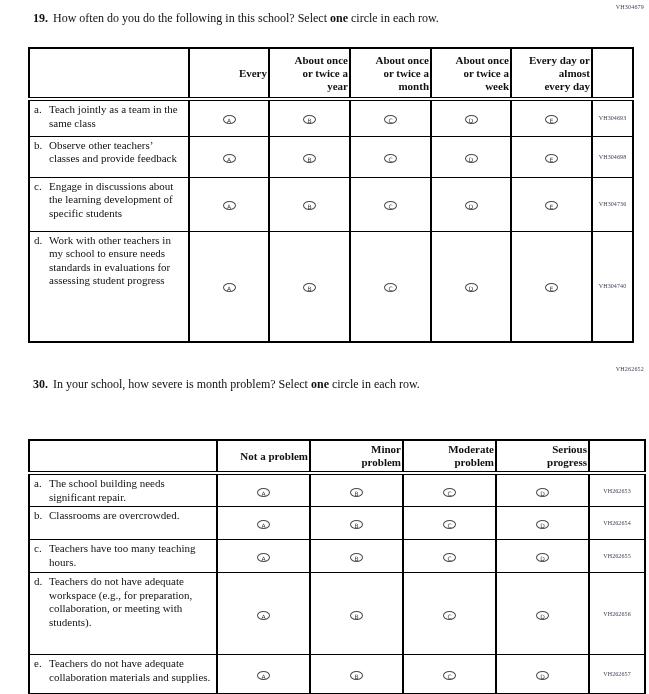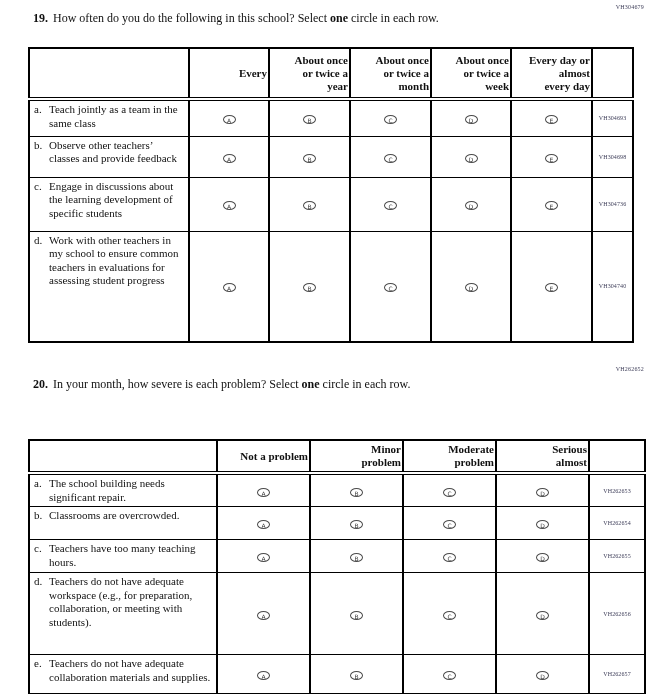--- a/index.html
+++ b/index.html
@@ -131,56 +131,56 @@
             <td class="option-cell"><span class="circle">B</span></td>
             <td class="option-cell"><span class="circle">C</span></td>
             <td class="option-cell"><span class="circle">D</span></td>
             <td class="option-cell"><span class="circle">E</span></td>
             <td class="code-cell">VH304736</td>
           </tr>
           <tr style="height: 111px;">
             <td class="label-cell">
               <div class="row-label">
                 <span class="row-letter">d.</span>
-                <span class="row-text">Work with other teachers in my school to ensure common teachers in evaluations for assessing student progress</span>
+                <span class="row-text">Work with other teachers in my school to ensure needs standards in evaluations for assessing student progress</span>
               </div>
             </td>
             <td class="option-cell"><span class="circle">A</span></td>
             <td class="option-cell"><span class="circle">B</span></td>
             <td class="option-cell"><span class="circle">C</span></td>
             <td class="option-cell"><span class="circle">D</span></td>
             <td class="option-cell"><span class="circle">E</span></td>
             <td class="code-cell">VH304740</td>
           </tr>
         </tbody>
       </table>
     </div>
 
   <div class="q-code" id="code-q20">VH262652</div>
-  <div class="q-prompt" id="prompt-q20"><span class="q-num">20.</span><span><span>In your month, how severe is each problem? Select </span><b>one</b><span> circle in each row.</span></span></div>
+  <div class="q-prompt" id="prompt-q20"><span class="q-num">30.</span><span><span>In your school, how severe is month problem? Select </span><b>one</b><span> circle in each row.</span></span></div>
   <div class="table-wrap" id="tablewrap-1">
       <table style="width: 616px;">
         <colgroup>
           <col style="width: 188px;">
           <col style="width: 93px;">
           <col style="width: 93px;">
           <col style="width: 93px;">
           <col style="width: 93px;">
           <col style="width: 56px;">
         </colgroup>
         <thead>
           <tr style="height: 30px;">
             <th></th>
             <th>Not a problem</th>
             <th>Minor
 problem</th>
             <th>Moderate
 problem</th>
             <th>Serious
-almost</th>
+progress</th>
             <th></th>
           </tr>
         </thead>
         <tbody>
           <tr style="height: 33px;">
             <td class="label-cell">
               <div class="row-label">
                 <span class="row-letter">a.</span>
                 <span class="row-text">The school building needs significant repair.</span>
               </div>

